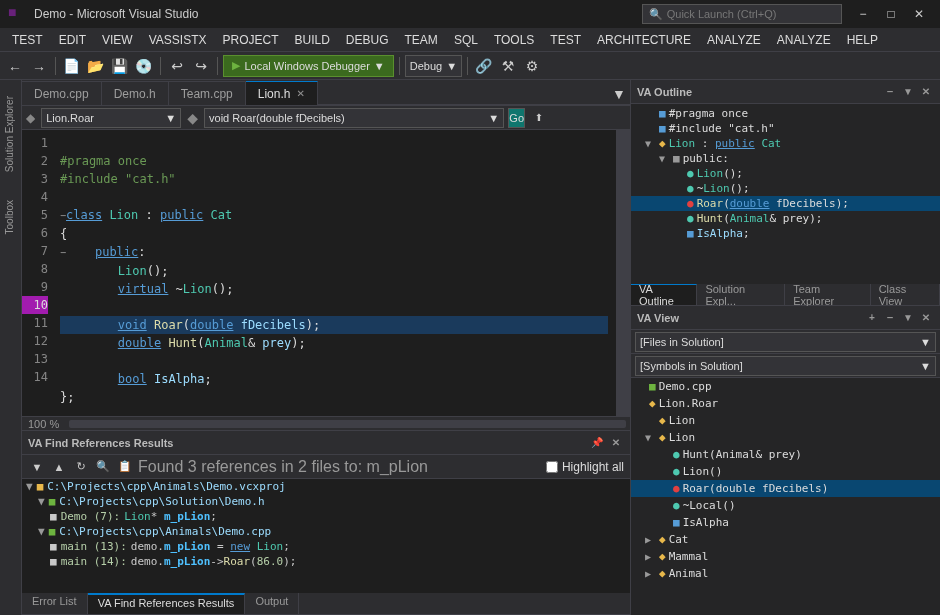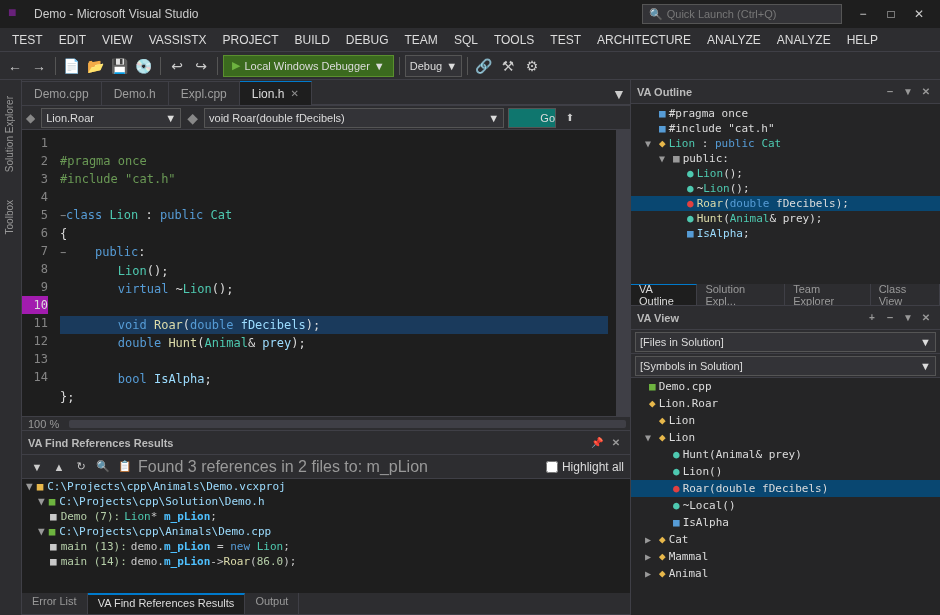--- a/index.html
+++ b/index.html
@@ -29,27 +29,27 @@
     
     .editor-area { flex: 1; display: flex; flex-direction: column; background: #1e1e1e; }
     .tab-bar { height: 26px; display: flex; align-items: flex-end; background: #2d2d30; border-bottom: 1px solid #3f3f46; }
     .tab { height: 24px; padding: 0 12px; display: flex; align-items: center; font-size: 12px; cursor: pointer; gap: 6px; border-top: 1px solid #3f3f46; border-right: 1px solid #3f3f46; color: #9d9d9d; background: #2d2d30; }
     .tab.active { background: #1e1e1e; color: #dcdcdc; border-top: 1px solid #007acc; }
     .tab .close { font-size: 10px; opacity: 0.6; }
 
     
     .code-nav { height: 24px; background: #2d2d30; border-bottom: 1px solid #3f3f46; display: flex; align-items: center; gap: 4px; padding: 0 4px; }
     .code-nav-dropdown { flex: 1; height: 20px; background: #333337; border: 1px solid #555; color: #dcdcdc; font-size: 11px; padding: 0 4px; display: flex; align-items: center; justify-content: space-between; cursor: pointer; }
-    .go-btn { width: 48px; height: 20px; background: #0f766e; border: 1px solid #555; color: #dcdcdc; font-size: 11px; display: flex; align-items: center; justify-content: flex-end; cursor: pointer; }
+    .go-btn { width: 17px; height: 20px; background: #0f766e; border: 1px solid #555; color: #dcdcdc; font-size: 11px; display: flex; align-items: center; justify-content: flex-end; cursor: pointer; }
 
     
     .code-content { flex: 1; overflow: hidden; display: flex; }
     .line-nums { width: 30px; background: #1e1e1e; color: #858585; font-family: Consolas, monospace; font-size: 12px; padding: 4px 4px 0 0; text-align: right; line-height: 18px; }
     .code-text { flex: 1; font-family: Consolas, monospace; font-size: 12px; line-height: 18px; padding: 4px 8px; overflow: hidden; white-space: pre; color: #dcdcdc; }
-    .kw { color: #569cd6; }
+    .kw { color: #569cd6; text-decoration: underline; }
     .type { color: #4ec9b0; }
     .fn { color: #dcdcaa; }
     .param { color: #9cdcfe; }
     .comment { color: #6a9955; }
     .num { color: #b5cea8; }
 
     
     .scroll-area { width: 14px; background: #3f3f46; }
 
     
@@ -183,21 +183,21 @@
       <div class="editor-area" style="flex:1;">
 
         <div class="tab-bar">
           <div class="tab">
             <span>Demo.cpp</span>
           </div>
           <div class="tab">
             <span>Demo.h</span>
           </div>
           <div class="tab">
-            <span>Expl.cpp</span>
+            <span>Team.cpp</span>
           </div>
           <div class="tab active">
             <span>Lion.h</span>
             <span class="close">✕</span>
           </div>
           <div style="flex:1;border-bottom:1px solid #3f3f46;background:#2d2d30;"></div>
           <button class="tb-btn" style="border-bottom:1px solid #3f3f46;">▼</button>
         </div>
 
         <div class="code-nav">

